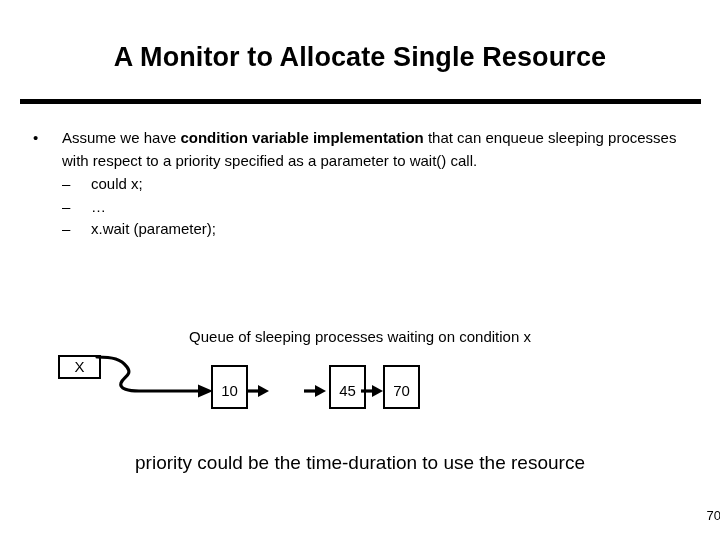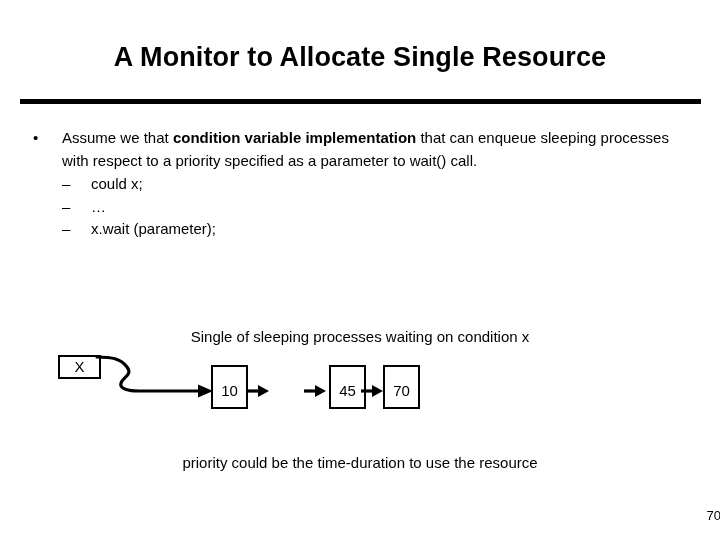--- a/index.html
+++ b/index.html
@@ -165,21 +165,21 @@
   .link-1 { left: 304px; }
   .link-2 { left: 361px; }
 
   
   .note {
     position: absolute;
     left: 0;
     top: 453px;
     width: 720px;
     text-align: center;
-    font-size: 15px;
+    font-size: 19px;
     line-height: 20px;
     white-space: nowrap;
   }
 
   .page-number {
     position: absolute;
     right: 26px;
     top: 508px;
     font-size: 13px;
     line-height: 16px;
@@ -191,41 +191,41 @@
 
 <div class="slide">
 
   <div class="title">A Monitor to Allocate Single Resource</div>
   <div class="title-rule"></div>
 
   <div class="bullet-block">
 
     <div class="bullet-row">
       <span class="bullet-mark">•</span>
-      <div class="bullet-text"><span>Assume we that </span><b>condition variable implementation</b><span> that can enqueue sleeping processes with respect to a priority specified as a parameter to wait() call.</span></div>
+      <div class="bullet-text"><span>Assume we have </span><b>condition variable implementation</b><span> that can enqueue sleeping processes with respect to a priority specified as a parameter to wait() call.</span></div>
     </div>
 
     <div class="sub-list">
       <div class="sub-row">
         <span class="sub-dash">–</span>
         <span>could x;</span>
       </div>
       <div class="sub-row">
         <span class="sub-dash">–</span>
         <span>…</span>
       </div>
       <div class="sub-row">
         <span class="sub-dash">–</span>
         <span>x.wait (parameter);</span>
       </div>
     </div>
 
   </div>
 
-  <div class="queue-caption">Single of sleeping processes waiting on condition x</div>
+  <div class="queue-caption">Queue of sleeping processes waiting on condition x</div>
 
   <div class="diagram">
 
     <div class="x-box">
       <span>X</span>
     </div>
 
     <svg class="connector" viewBox="0 0 125 52">
       <path d="M2 4 C 18 4, 26 6, 32 14 C 38 22, 28 24, 26 30 C 24 36, 34 38, 44 38 L 104 38" fill="none" stroke="#000000" stroke-width="3.2" stroke-linecap="round" stroke-linejoin="round"></path>
       <polygon points="103,31.5 118,38 103,44.5" fill="#000000"></polygon>

